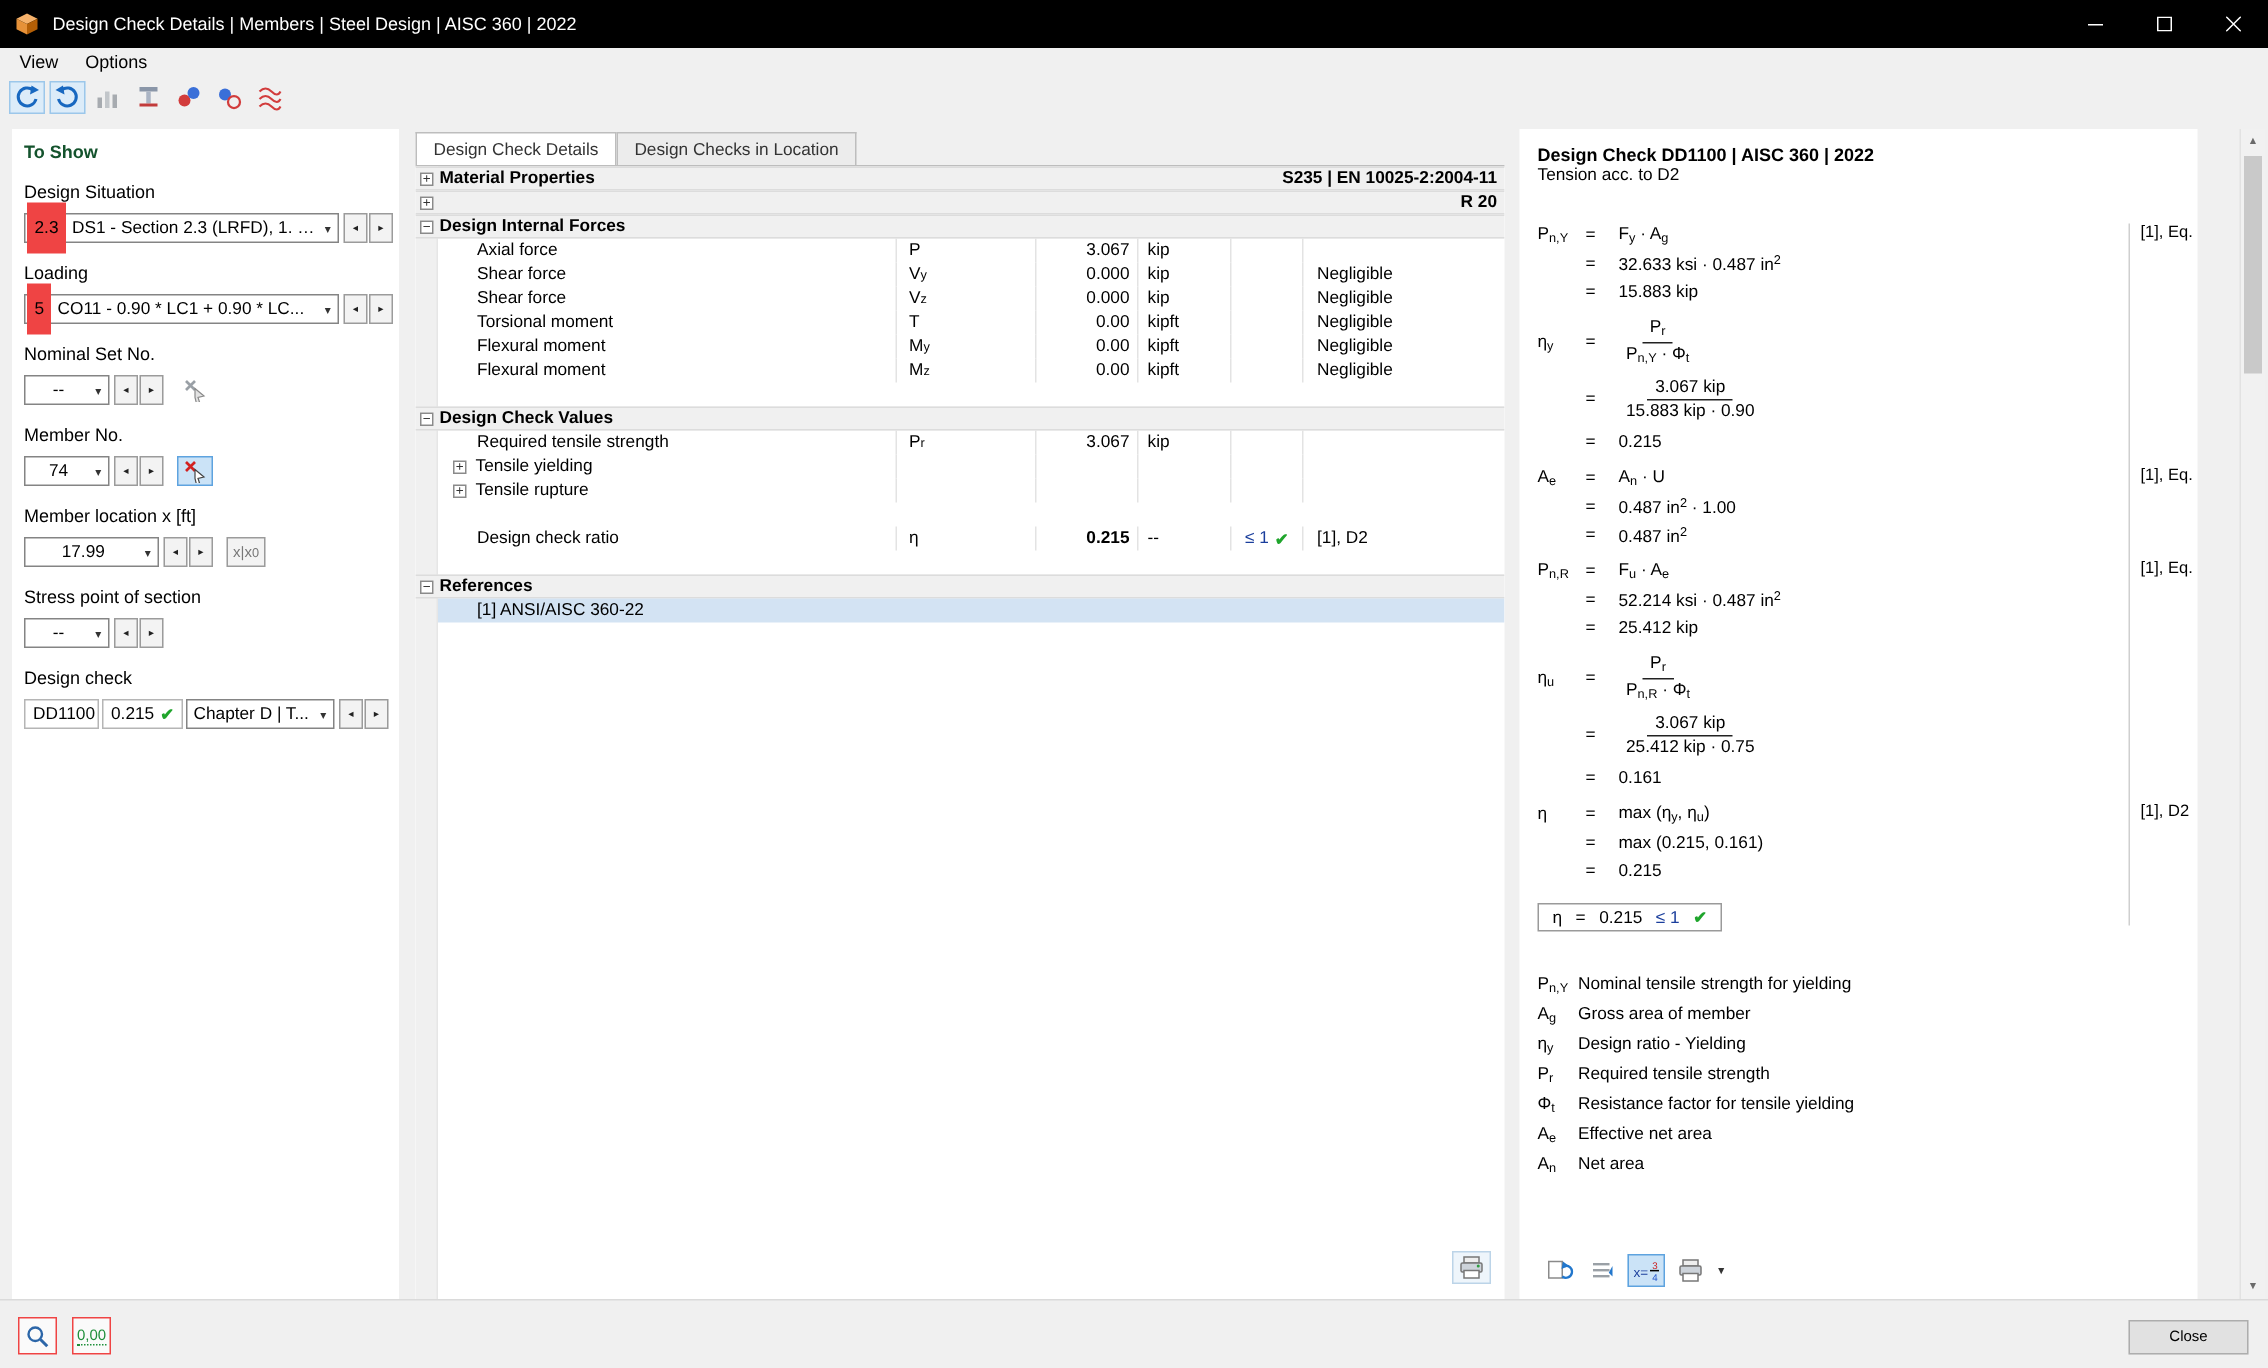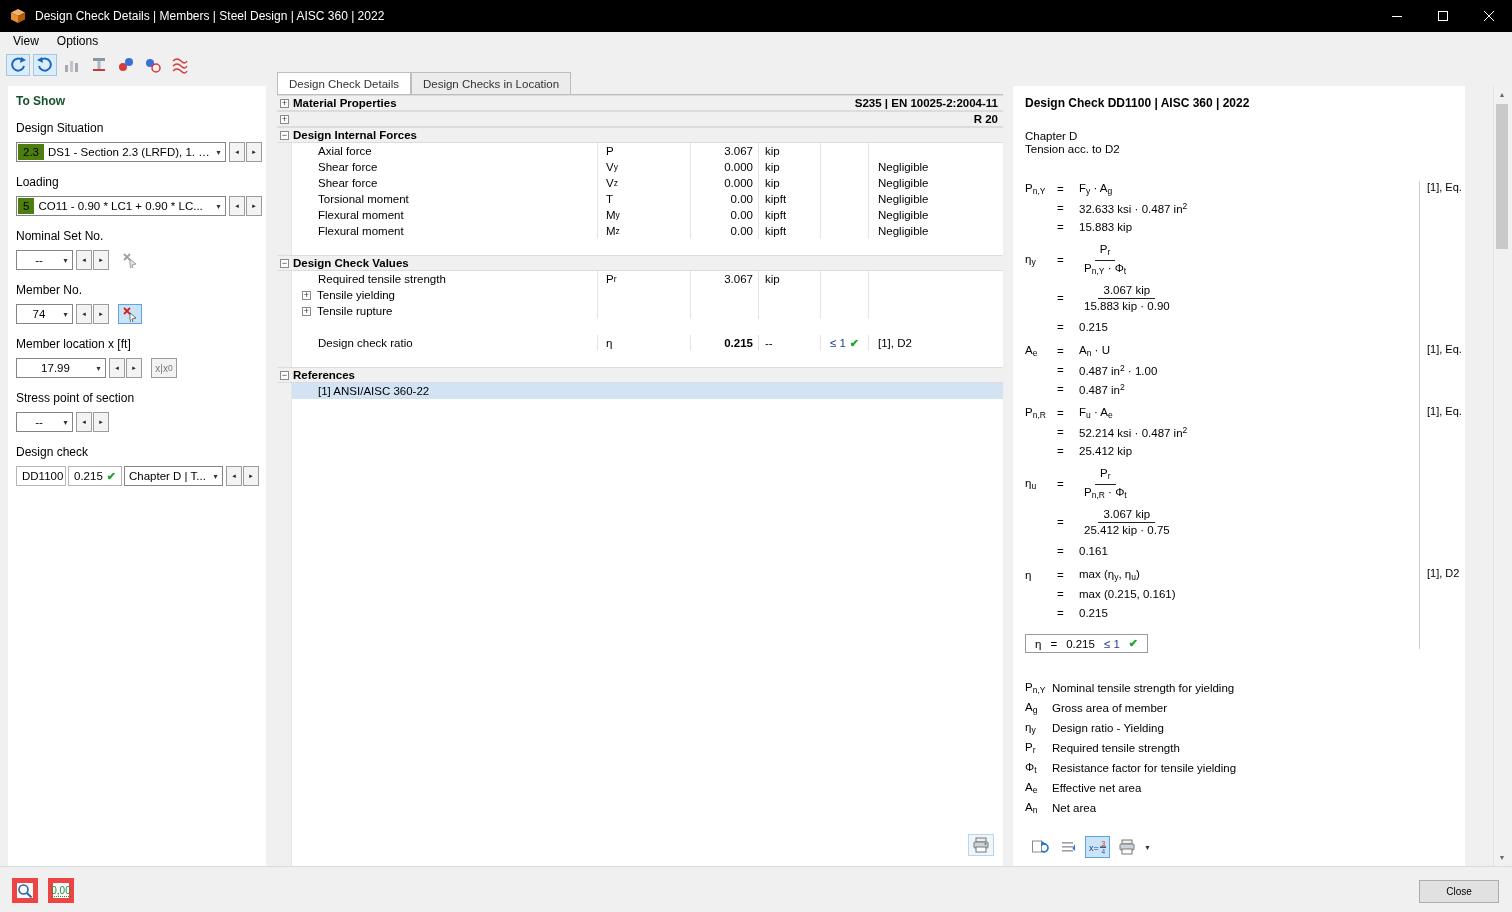--- a/index.html
+++ b/index.html
@@ -22,31 +22,31 @@
 
   
   .left-panel { position:absolute; left:8px; top:86px; width:258px; bottom:46px; background:#fff; padding:8px 0 0 8px; }
   .ts-header { color:#14532d; font-weight:bold; font-size:12px; }
   .group-label { margin:13px 0 7px; }
   .ctrl { display:flex; align-items:center; height:20px; }
   .combo { border:1px solid #848484; height:20px; background:#fff; display:flex; align-items:center; }
   .combo .txt { flex:1; overflow:hidden; white-space:nowrap; text-overflow:ellipsis; padding:0 2px 0 4px; font-size:11.5px; }
   .combo .txt.center { text-align:center; }
   .combo .drop { width:13px; flex:none; color:#333; font-size:8px; text-align:center; }
-  .badge { height:16px; margin-left:1px; padding:0 5px; background:#4d7c0f; display:flex; align-items:center; font-size:11.5px; flex:none; }
+  .badge { height:34px; margin-left:1px; padding:0 5px; background:#ef4444; display:flex; align-items:center; font-size:11.5px; flex:none; }
   .nav-btn { width:16px; height:20px; border:1px solid #9b9b9b; background:#f3f3f3; font-size:7px; display:flex; align-items:center; justify-content:center; color:#222; margin-left:1px; }
   .nav-btn.first { margin-left:3px; }
   .pick-btn { width:24px; height:20px; border:1px solid transparent; display:flex; align-items:center; justify-content:center; margin-left:9px; }
   .pick-btn.pressed { background:#cbe3f7; border-color:#5ea3df; }
   .x-btn { width:26px; height:20px; border:1px solid #9b9b9b; background:#f3f3f3; font-size:10px; color:#777; display:flex; align-items:center; justify-content:center; margin-left:9px; }
   .read-box { border:1px solid #b5b5b5; height:20px; padding:0 5px; display:flex; align-items:center; font-size:11.5px; background:#fff; margin-right:2px; }
   .ok-green { color:#1fa52c; font-weight:bold; margin-left:4px; font-size:11px; }
 
   
-  .mid-panel { position:absolute; left:277px; top:72px; width:726px; bottom:46px; }
+  .mid-panel { position:absolute; left:277px; top:88px; width:726px; bottom:46px; }
   .tabs { display:flex; height:22px; }
   .tab { padding:0 11px; display:flex; align-items:center; font-size:11.5px; background:#ececec; border:1px solid #bdbdbd; border-bottom:none; color:#333; }
   .tab.active { background:#fff; position:relative; z-index:2; }
   .mid-body { position:absolute; top:22px; left:0; right:0; bottom:0; background:#fff; overflow:hidden; border-top:1px solid #bdbdbd; }
   .tree-strip { position:absolute; left:0; top:0; bottom:0; width:15px; background:#f0f0f0; border-right:1px solid #e6e6e6; }
   .trow { height:16px; display:flex; align-items:center; font-size:11.5px; position:relative; }
   .thead { background:#f0f0f0; border-top:1px solid #dcdcdc; border-bottom:1px solid #dcdcdc; font-weight:bold; padding-left:16px; }
   .exp { position:absolute; left:3px; top:3px; width:9px; height:9px; border:1px solid #8a8a8a; background:#fff; font-size:9px; line-height:7px; text-align:center; font-weight:normal; color:#333; }
   .exp.inline { position:static; display:inline-block; margin:0 6px 0 10px; flex:none; }
   .hlabel { flex:1; }
@@ -95,21 +95,21 @@
 
   
   .scrollbar { position:absolute; right:2px; top:86px; bottom:46px; width:17px; background:#f1f1f1; border-left:1px solid #e2e2e2; }
   .sb-arrow { height:17px; display:flex; align-items:center; justify-content:center; font-size:7px; color:#6a6a6a; }
   .sb-arrow.down { position:absolute; bottom:0; left:0; right:0; }
   .sb-thumb { position:absolute; top:18px; left:2px; right:2px; height:145px; background:#c9c9c9; }
 
   
   .statusbar { position:absolute; left:0; right:0; bottom:0; height:46px; background:#f0f0f0; border-top:1px solid #dadada; }
   .sb-left { position:absolute; left:12px; top:11px; display:flex; gap:10px; }
-  .icon-btn { width:26px; height:25px; border:5px solid #ef4444; background:#fafafa; display:flex; align-items:center; justify-content:center; }
+  .icon-btn { width:26px; height:25px; border:1px solid #ef4444; background:#fafafa; display:flex; align-items:center; justify-content:center; }
   .decimal { color:#1f8f3a; font-size:10px; border-bottom:1px dotted #1f8f3a; }
   .close-btn { position:absolute; right:13px; top:13px; width:80px; height:23px; background:#e1e1e1; border:1px solid #adadad; font-size:10px; font-family:inherit; display:flex; align-items:center; justify-content:center; }
 </style>
 </head>
 <body>
 
 <div class="titlebar">
   <svg class="app-icon" width="16" height="16" viewBox="0 0 16 16">
     <polygon points="8,1 15,4.5 8,8 1,4.5" fill="#f6b26b"></polygon>
     <polygon points="1,4.5 8,8 8,15 1,11.5" fill="#e69138"></polygon>
@@ -422,21 +422,20 @@
           <rect x="2" y="5" width="14" height="6" rx="1" fill="#cdd3da" stroke="#777"></rect>
           <circle cx="13.5" cy="7" r="1" fill="#2e9e3e"></circle>
           <rect x="4" y="10" width="10" height="5" fill="#fff" stroke="#777"></rect>
         </svg>
     </div>
   </div>
 </div>
 
 <div class="right-panel">
   <div class="rp-title">Design Check DD1100 | AISC 360 | 2022</div>
-  <div class="rp-chapter">Chapter D</div>
   <div class="rp-sub">Tension acc. to D2</div>
 
   <div class="calc">
 
     <div class="fblock">
       <div class="fline">
         <span class="flhs">P<sub>n,Y</sub></span>
         <span class="feq">=</span>
         <span class="frhs">F<sub>y</sub>  ·  A<sub>g</sub></span>
         <span class="fref">[1], Eq. D2-1</span>

